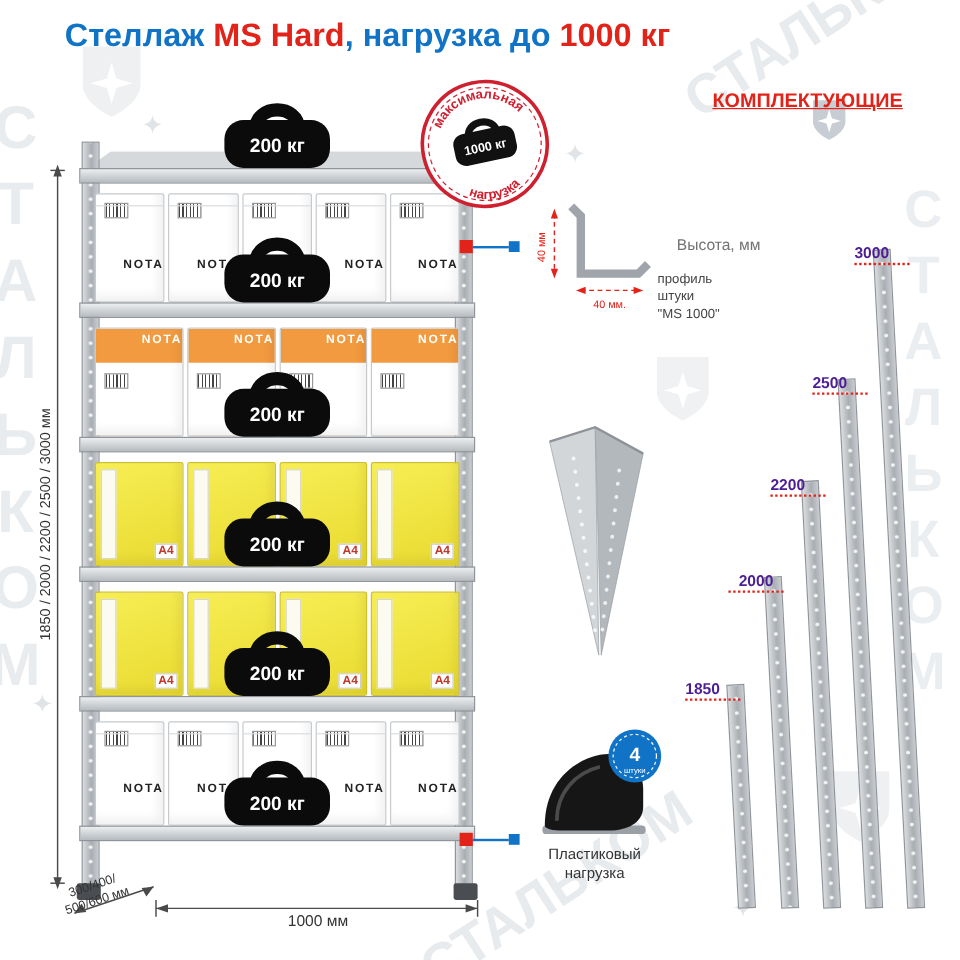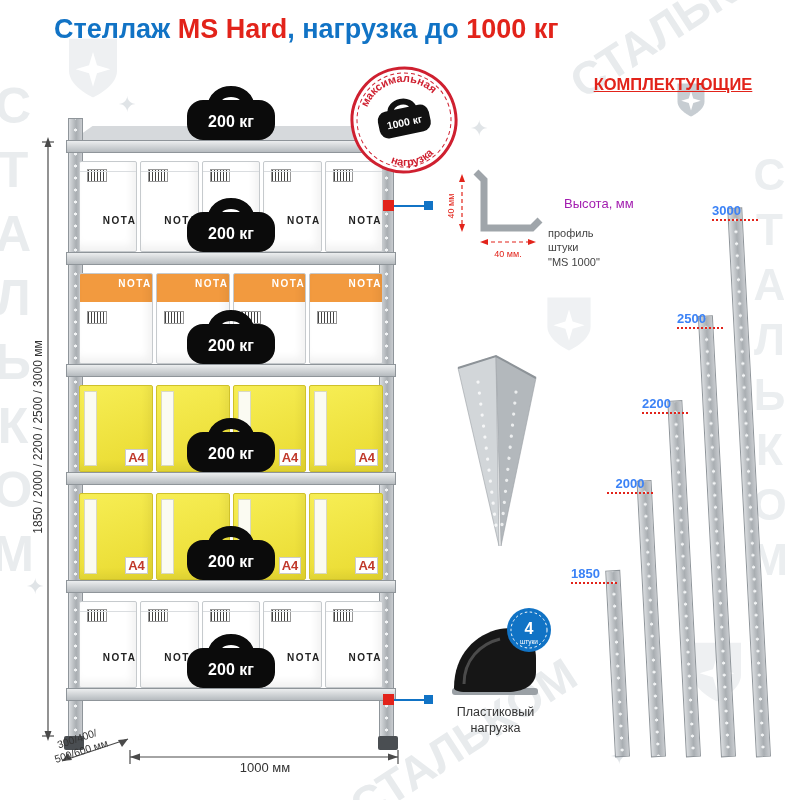--- a/index.html
+++ b/index.html
@@ -30,21 +30,21 @@
        box-shadow:inset -4px -5px 8px rgba(0,0,0,.06);}
   .box .brand{position:absolute;bottom:28%;width:100%;text-align:right;font-weight:bold;font-size:10px;letter-spacing:1.5px;color:#222;}
   .barcode{position:absolute;top:7px;left:7px;width:18px;height:11px;border:1px solid #999;
        background:repeating-linear-gradient(90deg,#444 0 1px,#fff 1px 3px);}
   .nota-white::after{content:"";position:absolute;top:9px;left:0;right:0;border-top:1px solid #dadde0;}
   .nota-orange{background:linear-gradient(180deg,#f29a3f 0%,#f29a3f 32%,#fff 32%);}
   .nota-orange .brand{bottom:auto;top:5%;color:#fff;}
   .nota-orange .barcode{top:42%;}
   .yellow{background:linear-gradient(160deg,#f7ee55,#e9da30);border-color:#cfc12a;}
   .yellow::before{content:"";position:absolute;left:4px;top:5px;bottom:5px;width:11px;background:#fbfbf2;border:1px solid #d9d9c2;}
-  .a4{position:absolute;right:4px;bottom:5px;background:#fff;border:1px solid #ccc;font-size:13px;font-weight:bold;color:#c0392b;padding:0 2px;}
+  .a4{position:absolute;right:4px;bottom:5px;background:#fff;border:1px solid #ccc;font-size:10px;font-weight:bold;color:#c0392b;padding:0 2px;}
   .foot-block{position:absolute;bottom:-10px;width:20px;height:14px;background:#4a4e52;border-radius:2px;}
   .foot-block.fl{left:2px;} .foot-block.fr{right:2px;}
   
   .kettle{position:absolute;width:100px;height:64px;z-index:6;}
   .kettle svg{width:100%;height:100%;display:block;}
   
   .max-badge{position:absolute;left:348px;top:64px;width:112px;height:112px;z-index:7;transform:rotate(-12deg);}
   
   .marker{position:absolute;width:52px;height:12px;z-index:6;}
   .marker .rsq{position:absolute;left:0;top:0;width:11px;height:11px;background:#e2231a;}
@@ -61,26 +61,26 @@
   .profile-caption{position:absolute;left:102px;top:12px;width:72px;font-size:11px;color:#444;line-height:1.3;margin-top:48px;}
   .profile-caption span{display:block;}
   .thickness{position:absolute;left:432px;top:262px;width:165px;text-align:center;font-size:12.5px;color:#333;line-height:1.3;z-index:3;}
   .corner-el{position:absolute;left:452px;top:348px;width:90px;height:210px;z-index:3;}
   .foot-el{position:absolute;left:446px;top:612px;width:95px;height:90px;z-index:3;}
   .badge4{position:absolute;left:505px;top:606px;width:48px;height:48px;z-index:4;}
   .foot-caption{position:absolute;left:428px;top:704px;width:135px;text-align:center;font-size:12.5px;color:#333;line-height:1.3;z-index:3;}
   
   .r-header{position:absolute;left:553px;top:74px;width:240px;text-align:center;color:#e2231a;font-weight:bold;font-size:16.5px;line-height:1.3;z-index:3;text-decoration:underline;}
   .r-sub{position:absolute;left:590px;top:160px;width:200px;text-align:center;color:#1173c5;font-weight:bold;font-size:13px;letter-spacing:.5px;z-index:3;}
-  .r-height{position:absolute;left:564px;top:196px;font-size:13px;color:#a21caf;z-index:3;}
+  .r-height{position:absolute;left:564px;top:196px;font-size:13px;color:#737373;z-index:3;}
   .posts{position:absolute;left:575px;top:180px;width:220px;height:585px;z-index:2;}
   .upright{position:absolute;bottom:8px;width:13px;border:1px solid #8f959a;transform:rotate(-3deg);transform-origin:50% 100%;
     background-image:radial-gradient(circle,#f2f4f5 1.3px,rgba(0,0,0,0) 1.8px),linear-gradient(90deg,#dadde0,#a9aeb2 55%,#c9ccd0);
     background-size:13px 12px,100% 100%;background-repeat:repeat-y,no-repeat;background-position:50% 5px,0 0;}
-  .post-label{position:absolute;width:46px;color:#3b82f6;font-weight:bold;font-size:13px;border-bottom:2px dotted #e2231a;padding-bottom:1px;}
+  .post-label{position:absolute;width:46px;color:#4c1d95;font-weight:bold;font-size:13px;border-bottom:2px dotted #e2231a;padding-bottom:1px;}
 </style>
 </head>
 <body>
 
 <div id="stage">
 
   <div class="wm wm-left">СТАЛЬКОМ</div>
   <div class="wm wm-right">СТАЛЬКОМ</div>
   <div class="wm wm-topright">СТАЛЬКОМ</div>
   <div class="wm wm-bottom">СТАЛЬКОМ</div>

